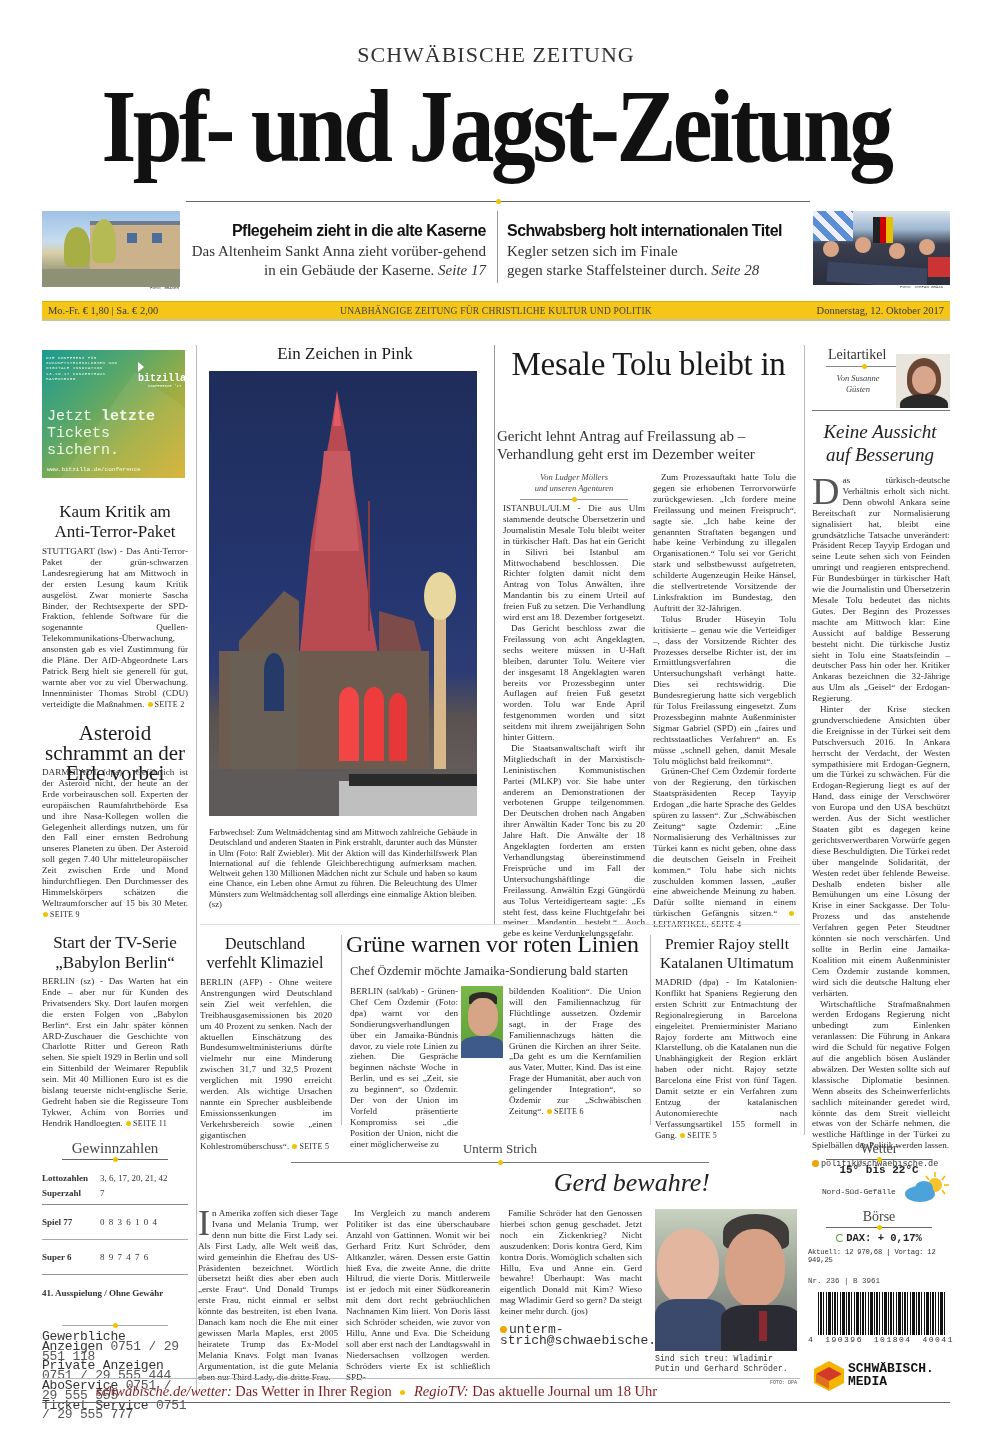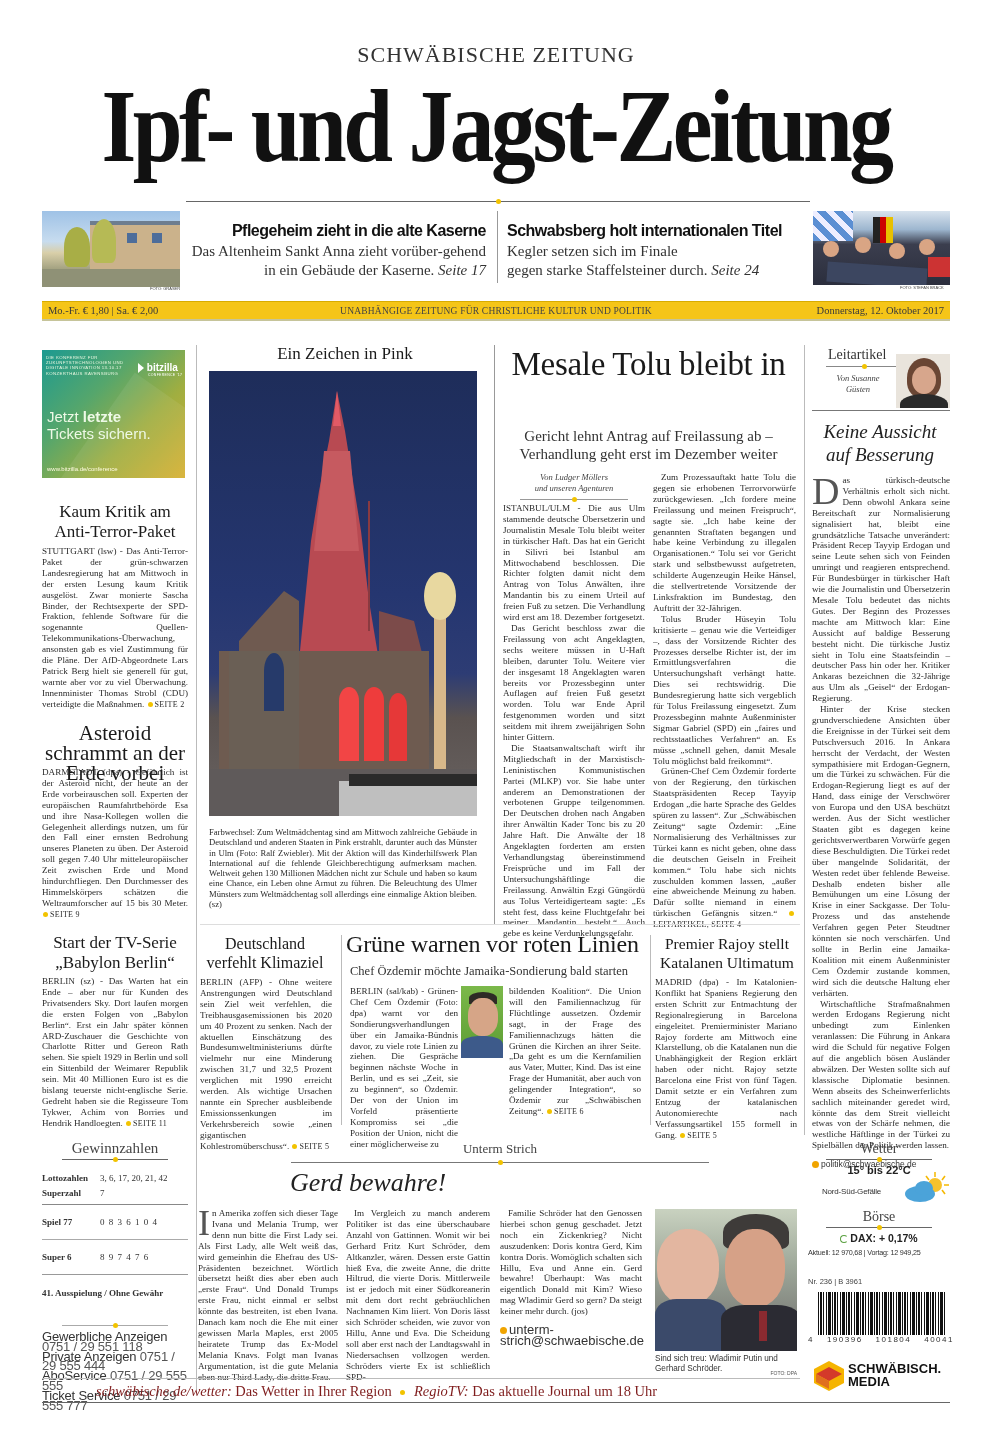--- a/index.html
+++ b/index.html
@@ -1,20 +1,20 @@
 <!DOCTYPE html>
 <html><head>
 <meta charset="utf-8">
 <style>
 *{box-sizing:border-box;margin:0;padding:0}
 html,body{width:992px;height:1451px;background:#fff;overflow:hidden}
 body{position:relative;font-family:"Liberation Serif","DejaVu Serif",serif;color:#222}
 .abs{position:absolute}
 .serif{font-family:"Liberation Serif","DejaVu Serif",serif}
-.sans{font-family:Liberation Sans, sans-serif}
+.sans{font-family:Liberation Mono, monospace}
 .cond{font-family:Liberation Sans, sans-serif;font-weight:bold;letter-spacing:-0.5px}
 .txt{font-size:9.1px;line-height:10.9px;text-align:justify;hyphens:auto;color:#2a2a2a}
 .txt p{text-indent:8px}
 .txt p.first{text-indent:0}
 .ref{color:#2a2a2a;font-size:8px;letter-spacing:0.3px}
 .ydot{display:inline-block;width:5px;height:5px;border-radius:50%;background:#f2c300;margin:0 2px 1px 1px;vertical-align:middle}
 .hr{position:absolute;height:1px;background:#555}
 .vr{position:absolute;width:1px;background:#999}
 .ornline{position:absolute;height:1px;background:#666}
 .ornline .d{position:absolute;left:50%;top:-2px;width:5px;height:5px;margin-left:-2px;border-radius:50%;background:#f2c300}
@@ -45,21 +45,21 @@
 <div class="abs serif" style="left:190px;top:242px;width:296px;text-align:right;font-size:15px;line-height:19px;color:#333">
   <span>Das Altenheim Sankt Anna zieht vorüber-gehend in ein Gebäude der Kaserne.</span>
   <i>Seite 17</i>
 </div>
 
 <div class="vr" style="left:497px;top:211px;height:72px;"></div>
 
 <div class="abs cond" style="left:507px;top:222px;width:300px;font-size:16px;color:#111">Schwabsberg holt internationalen Titel</div>
 <div class="abs serif" style="left:507px;top:242px;width:300px;font-size:15px;line-height:19px;color:#333">
   <div>Kegler setzen sich im Finale</div>
-  <div><span>gegen starke Staffelsteiner durch.</span> <i>Seite 24</i></div>
+  <div><span>gegen starke Staffelsteiner durch.</span> <i>Seite 28</i></div>
 </div>
 
 <div class="abs" style="left:813px;top:211px;width:137px;height:74px;background:linear-gradient(180deg,#d8e3ee 0%,#9db6cf 25%,#3b3e4e 45%,#2b2e3d 100%);overflow:hidden">
   <div style="position:absolute;left:0;top:0;width:40px;height:30px;background:repeating-linear-gradient(45deg,#5b8fd3 0 6px,#eef 6px 12px)"></div>
   <div style="position:absolute;left:60px;top:6px;width:20px;height:26px;background:linear-gradient(90deg,#222 33%,#c00 33% 66%,#e8c000 66%)"></div>
   <div style="position:absolute;left:10px;top:30px;width:16px;height:16px;border-radius:50%;background:#d9a584"></div>
   <div style="position:absolute;left:42px;top:26px;width:16px;height:16px;border-radius:50%;background:#d9a584"></div>
   <div style="position:absolute;left:76px;top:32px;width:16px;height:16px;border-radius:50%;background:#d9a584"></div>
   <div style="position:absolute;left:106px;top:28px;width:16px;height:16px;border-radius:50%;background:#d9a584"></div>
   <div style="position:absolute;left:115px;top:46px;width:22px;height:20px;background:#c33"></div>
@@ -164,21 +164,21 @@
     <rect x="0" y="398" width="268" height="47" fill="#5f5a5a"></rect>
     <rect x="130" y="410" width="138" height="35" fill="#bfbfbf"></rect>
     <rect x="140" y="403" width="128" height="12" fill="#2a2a2a"></rect>
   </svg>
 </div>
 <div class="abs txt serif" style="left:209px;top:827px;width:268px;font-size:8.6px;line-height:10.3px">Farbwechsel: Zum Weltmädchentag sind am Mittwoch zahlreiche Gebäude in Deutschland und anderen Staaten in Pink erstrahlt, darunter auch das Münster in Ulm (Foto: Ralf Zwiebler). Mit der Aktion will das Kinderhilfswerk Plan International auf die fehlende Gleichberechtigung aufmerksam machen. Weltweit gehen 130 Millionen Mädchen nicht zur Schule und haben so kaum eine Chance, ein Leben ohne Armut zu führen. Die Beleuchtung des Ulmer Münsters zum Weltmädchentag soll allerdings eine einmalige Aktion bleiben. (sz)</div>
 
 <h1 class="abs serif" style="left:497px;top:344px;width:303px;text-align:center;font-weight:normal;font-size:33px;line-height:41px;color:#1a1a1a;letter-spacing:-0.3px">
   <div>Mesale Tolu bleibt in</div>
 </h1>
-<div class="abs serif" style="left:497px;top:427px;width:303px;text-align:center;font-size:15px;line-height:18px;color:#333">
+<div class="abs serif" style="left:497px;top:427px;width:303px;font-size:15px;line-height:18px;color:#333">
   <div>Gericht lehnt Antrag auf Freilassung ab –</div>
   <div>Verhandlung geht erst im Dezember weiter</div>
 </div>
 <div class="abs serif" style="left:503px;top:472px;width:142px;text-align:center;font-size:8.5px;line-height:10.5px;font-style:italic;color:#444">
   <div>Von Ludger Möllers</div>
   <div>und unseren Agenturen</div>
 </div>
 <div class="ornline" style="left:520px;top:499px;width:108px;background:#999">
     <span class="d"></span>
   </div>
@@ -250,21 +250,21 @@
 <h2 class="abs h serif" style="left:654px;top:934px;width:146px;font-size:15.5px;line-height:19px">Premier Rajoy stellt Katalanen Ultimatum</h2>
 <div class="abs txt serif" style="left:655px;top:977px;width:142px">
   <span>MADRID (dpa) - Im Katalonien-Konflikt hat Spaniens Regierung den ersten Schritt zur Entmachtung der Regionalregierung in Barcelona eingeleitet. Premierminister Mariano Rajoy forderte am Mittwoch eine Klarstellung, ob die Katalanen nun die Unabhängigkeit der Region erklärt haben oder nicht. Rajoy setzte Barcelona eine Frist von fünf Tagen. Damit setzte er ein Verfahren zum Entzug der katalanischen Autonomierechte nach Verfassungsartikel 155 formell in Gang.</span>
   <span class="ydot"></span><span class="ref">SEITE 5</span>
 </div>
 
 <div class="abs serif" style="left:290px;top:1141px;width:420px;text-align:center;font-size:13px;color:#444">Unterm Strich</div>
 <div class="ornline" style="left:291px;top:1162px;width:418px;background:#777">
     <span class="d"></span>
   </div>
-<h2 class="abs serif" style="left:290px;top:1168px;width:420px;text-align:left;font-size:26px;font-weight:normal;font-style:italic;color:#222">Gerd bewahre!</h2>
+<h2 class="abs serif" style="left:290px;top:1168px;width:420px;text-align:right;font-size:26px;font-weight:normal;font-style:italic;color:#222">Gerd bewahre!</h2>
 <div class="abs txt serif" style="left:198px;top:1208px;width:140px">
   <span style="float:left;font-size:36px;line-height:28px;margin:1px 2px 0 0;color:#555">I</span><span>n Amerika zoffen sich dieser Tage Ivana und Melania Trump, wer denn nun bitte die First Lady sei. Als First Lady, alle Welt weiß das, wird gemeinhin die Ehefrau des US-Präsidenten bezeichnet. Wörtlich übersetzt heißt dies aber eben auch „erste Frau“. Und Donald Trumps erste Frau, nicht einmal er selbst könnte das bestreiten, ist eben Ivana. Danach kam noch die Ehe mit einer gewissen Marla Maples, erst 2005 heiratete Trump das Ex-Model Melania Knavs. Folgt man Ivanas Argumentation, ist die gute Melania eben nur Third Lady, die dritte Frau.</span>
 </div>
 <div class="abs txt serif" style="left:346px;top:1208px;width:144px">
   <p>Im Vergleich zu manch anderem Politiker ist das eine überschaubare Anzahl von Gattinnen. Womit wir bei Gerhard Fritz Kurt Schröder, dem Altkanzler, wären. Dessen erste Gattin hieß Eva, die zweite Anne, die dritte Hiltrud, die vierte Doris. Mittlerweile ist er jedoch mit einer Südkoreanerin mit dem dort recht gebräuchlichen Nachnamen Kim liiert. Von Doris lässt sich Schröder scheiden, wie zuvor von Hillu, Anne und Eva. Die Scheidung soll aber erst nach der Landtagswahl in Niedersachsen vollzogen werden. Schröders vierte Ex ist schließlich SPD-</p>
 </div>
 <div class="abs txt serif" style="left:500px;top:1208px;width:142px">
   <p>Familie Schröder hat den Genossen hierbei schon genug geschadet. Jetzt noch ein Zickenkrieg? Nicht auszudenken: Doris kontra Gerd, Kim kontra Doris. Womöglich schalten sich Hillu, Eva und Anne ein. Gerd bewahre! Überhaupt: Was macht eigentlich Donald mit Kim? Wieso mag Wladimir Gerd so gern? Da steigt keiner mehr durch. (jos)</p>
   <div class="sans" style="margin-top:8px;font-size:13px;color:#333;text-indent:0">
     <span style="display:inline-block;width:7px;height:7px;border-radius:50%;background:#f0a400;vertical-align:middle;margin-right:2px"></span><span>unterm­strich@schwaebische.de</span>

